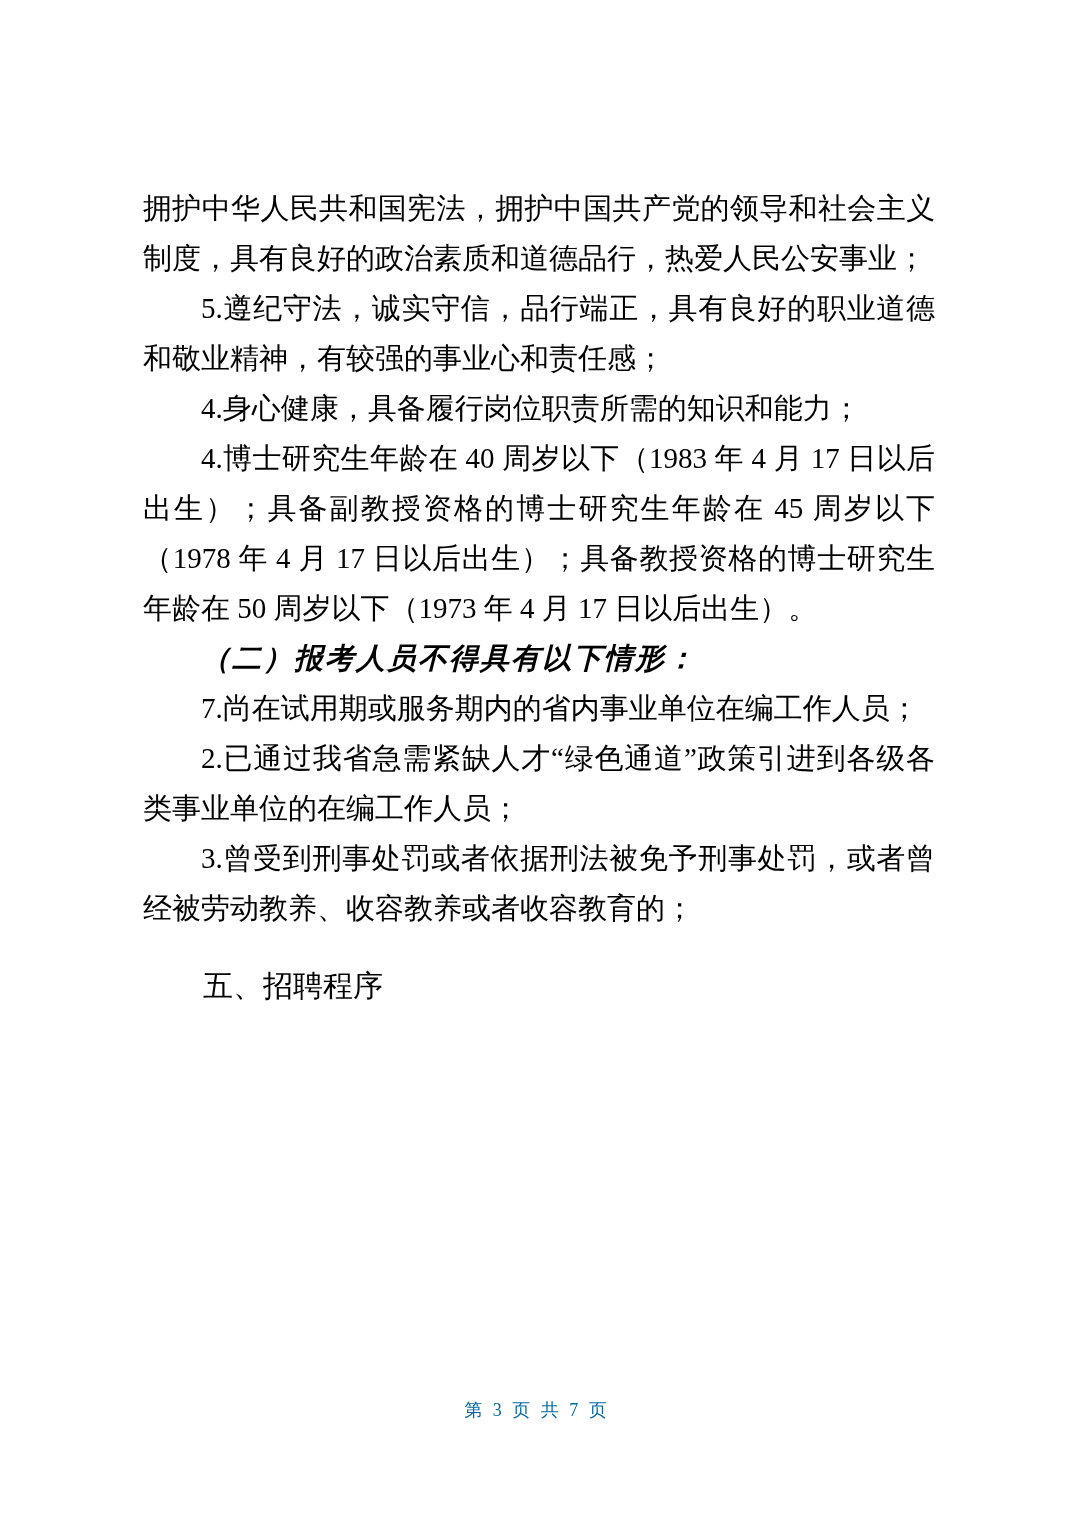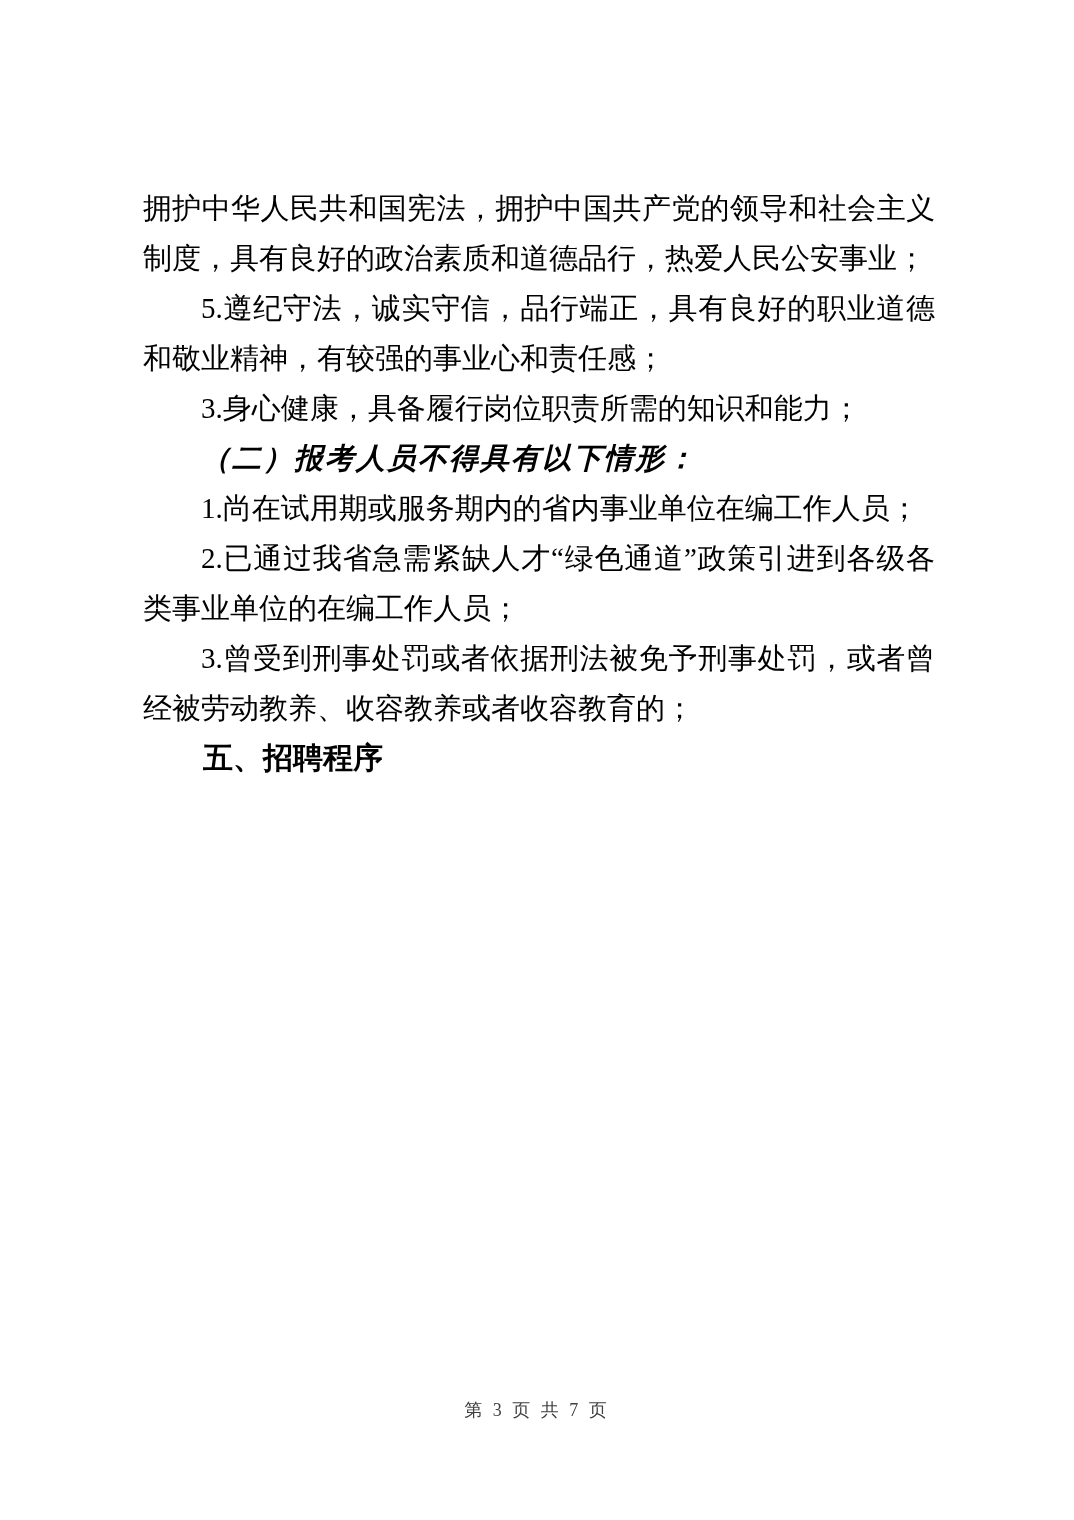--- a/index.html
+++ b/index.html
@@ -29,48 +29,50 @@
   .content p {
     margin: 0;
     padding: 0;
     text-indent: 2em;
   }
   .content p.noindent {
     text-indent: 0;
   }
   .content p.h-section {
     font-family: "Liberation Sans", "DejaVu Sans", sans-serif;
-    font-weight: bold;
+    font-weight: normal;
     font-size: 30px;
+    margin-top: 28px;
   }
   .content p.h-sub {
     font-weight: bold;
     letter-spacing: 2px;
     font-style: italic;
   }
   .footer {
     position: absolute;
     left: 0;
     right: 0;
     top: 1398px;
     text-align: center;
     font-size: 18px;
     letter-spacing: 3px;
-    color: #404040;
+    color: #0369a1;
     font-family: "Liberation Serif", "DejaVu Serif", serif;
   }
 </style>
 </head>
 <body>
 
 <div class="page">
   <div class="content">
     <p class="noindent">拥护中华人民共和国宪法，拥护中国共产党的领导和社会主义制度，具有良好的政治素质和道德品行，热爱人民公安事业；</p>
     <p>5.遵纪守法，诚实守信，品行端正，具有良好的职业道德和敬业精神，有较强的事业心和责任感；</p>
-    <p>3.身心健康，具备履行岗位职责所需的知识和能力；</p>
+    <p>4.身心健康，具备履行岗位职责所需的知识和能力；</p>
+    <p>4.博士研究生年龄在 40 周岁以下（1983 年 4 月 17 日以后出生）；具备副教授资格的博士研究生年龄在 45 周岁以下（1978 年 4 月 17 日以后出生）；具备教授资格的博士研究生年龄在 50 周岁以下（1973 年 4 月 17 日以后出生）。</p>
     <p class="h-sub">（二）报考人员不得具有以下情形：</p>
-    <p>1.尚在试用期或服务期内的省内事业单位在编工作人员；</p>
+    <p>7.尚在试用期或服务期内的省内事业单位在编工作人员；</p>
     <p>2.已通过我省急需紧缺人才“绿色通道”政策引进到各级各类事业单位的在编工作人员；</p>
     <p>3.曾受到刑事处罚或者依据刑法被免予刑事处罚，或者曾经被劳动教养、收容教养或者收容教育的；</p>
     <p class="h-section">五、招聘程序</p>
   </div>
   <div class="footer">第 3 页 共 7 页</div>
 </div>
 
 </body></html>

